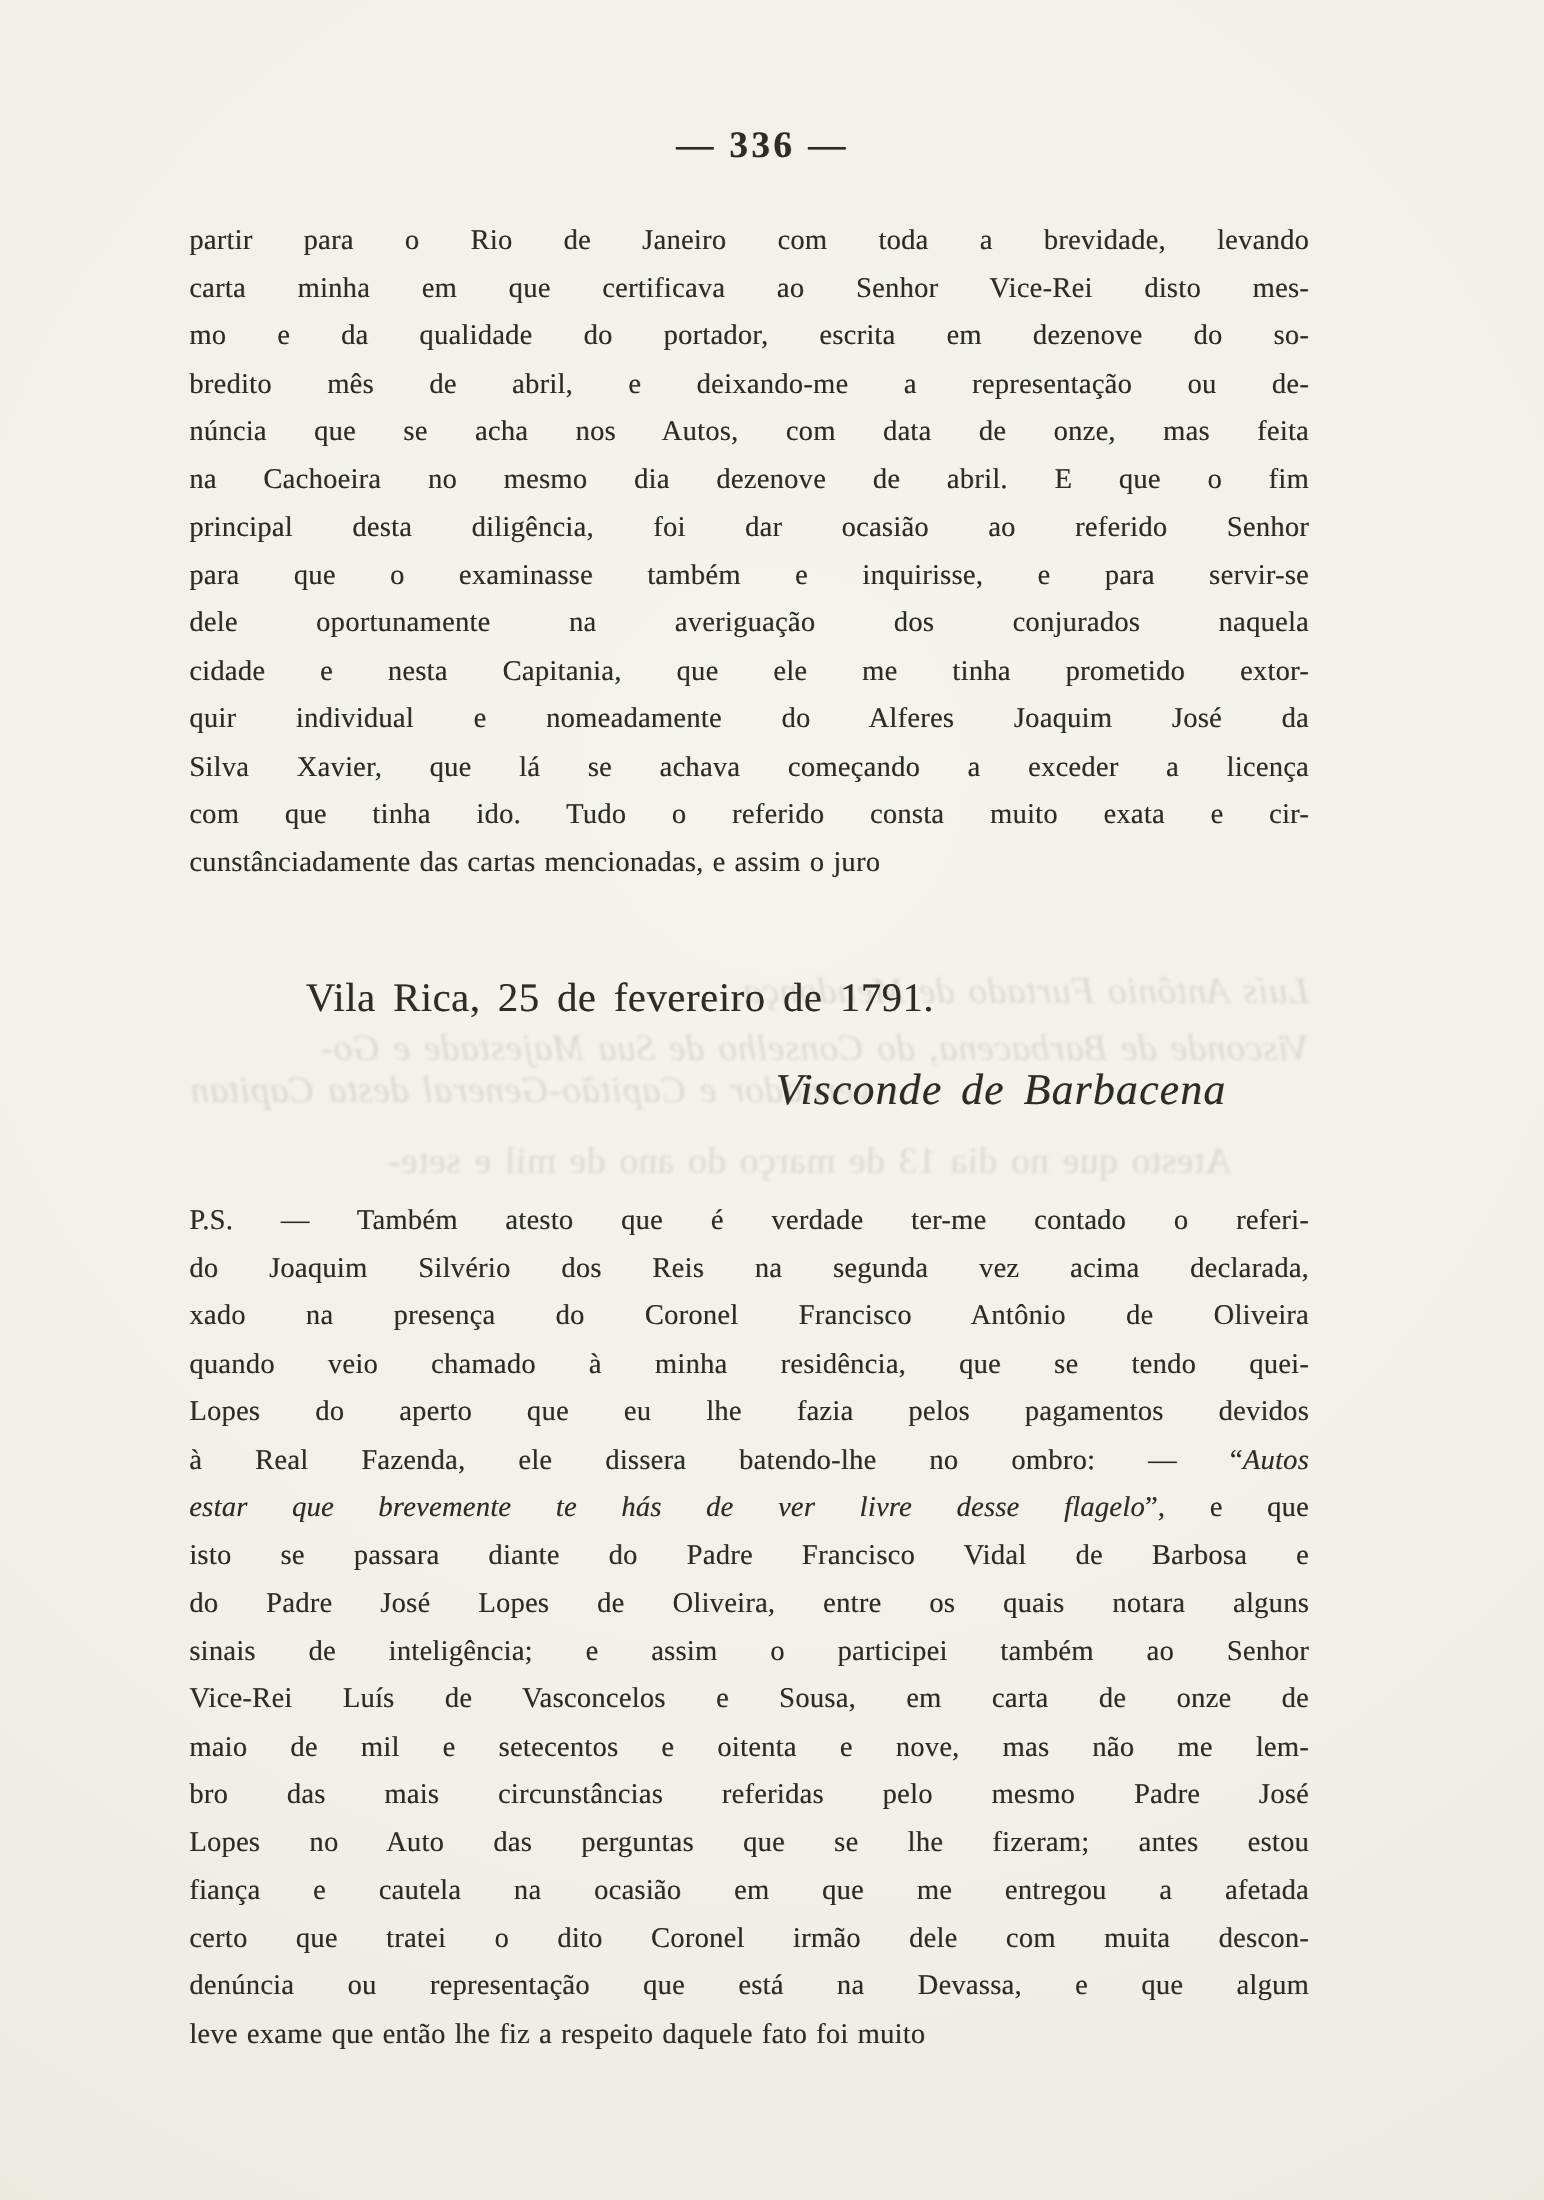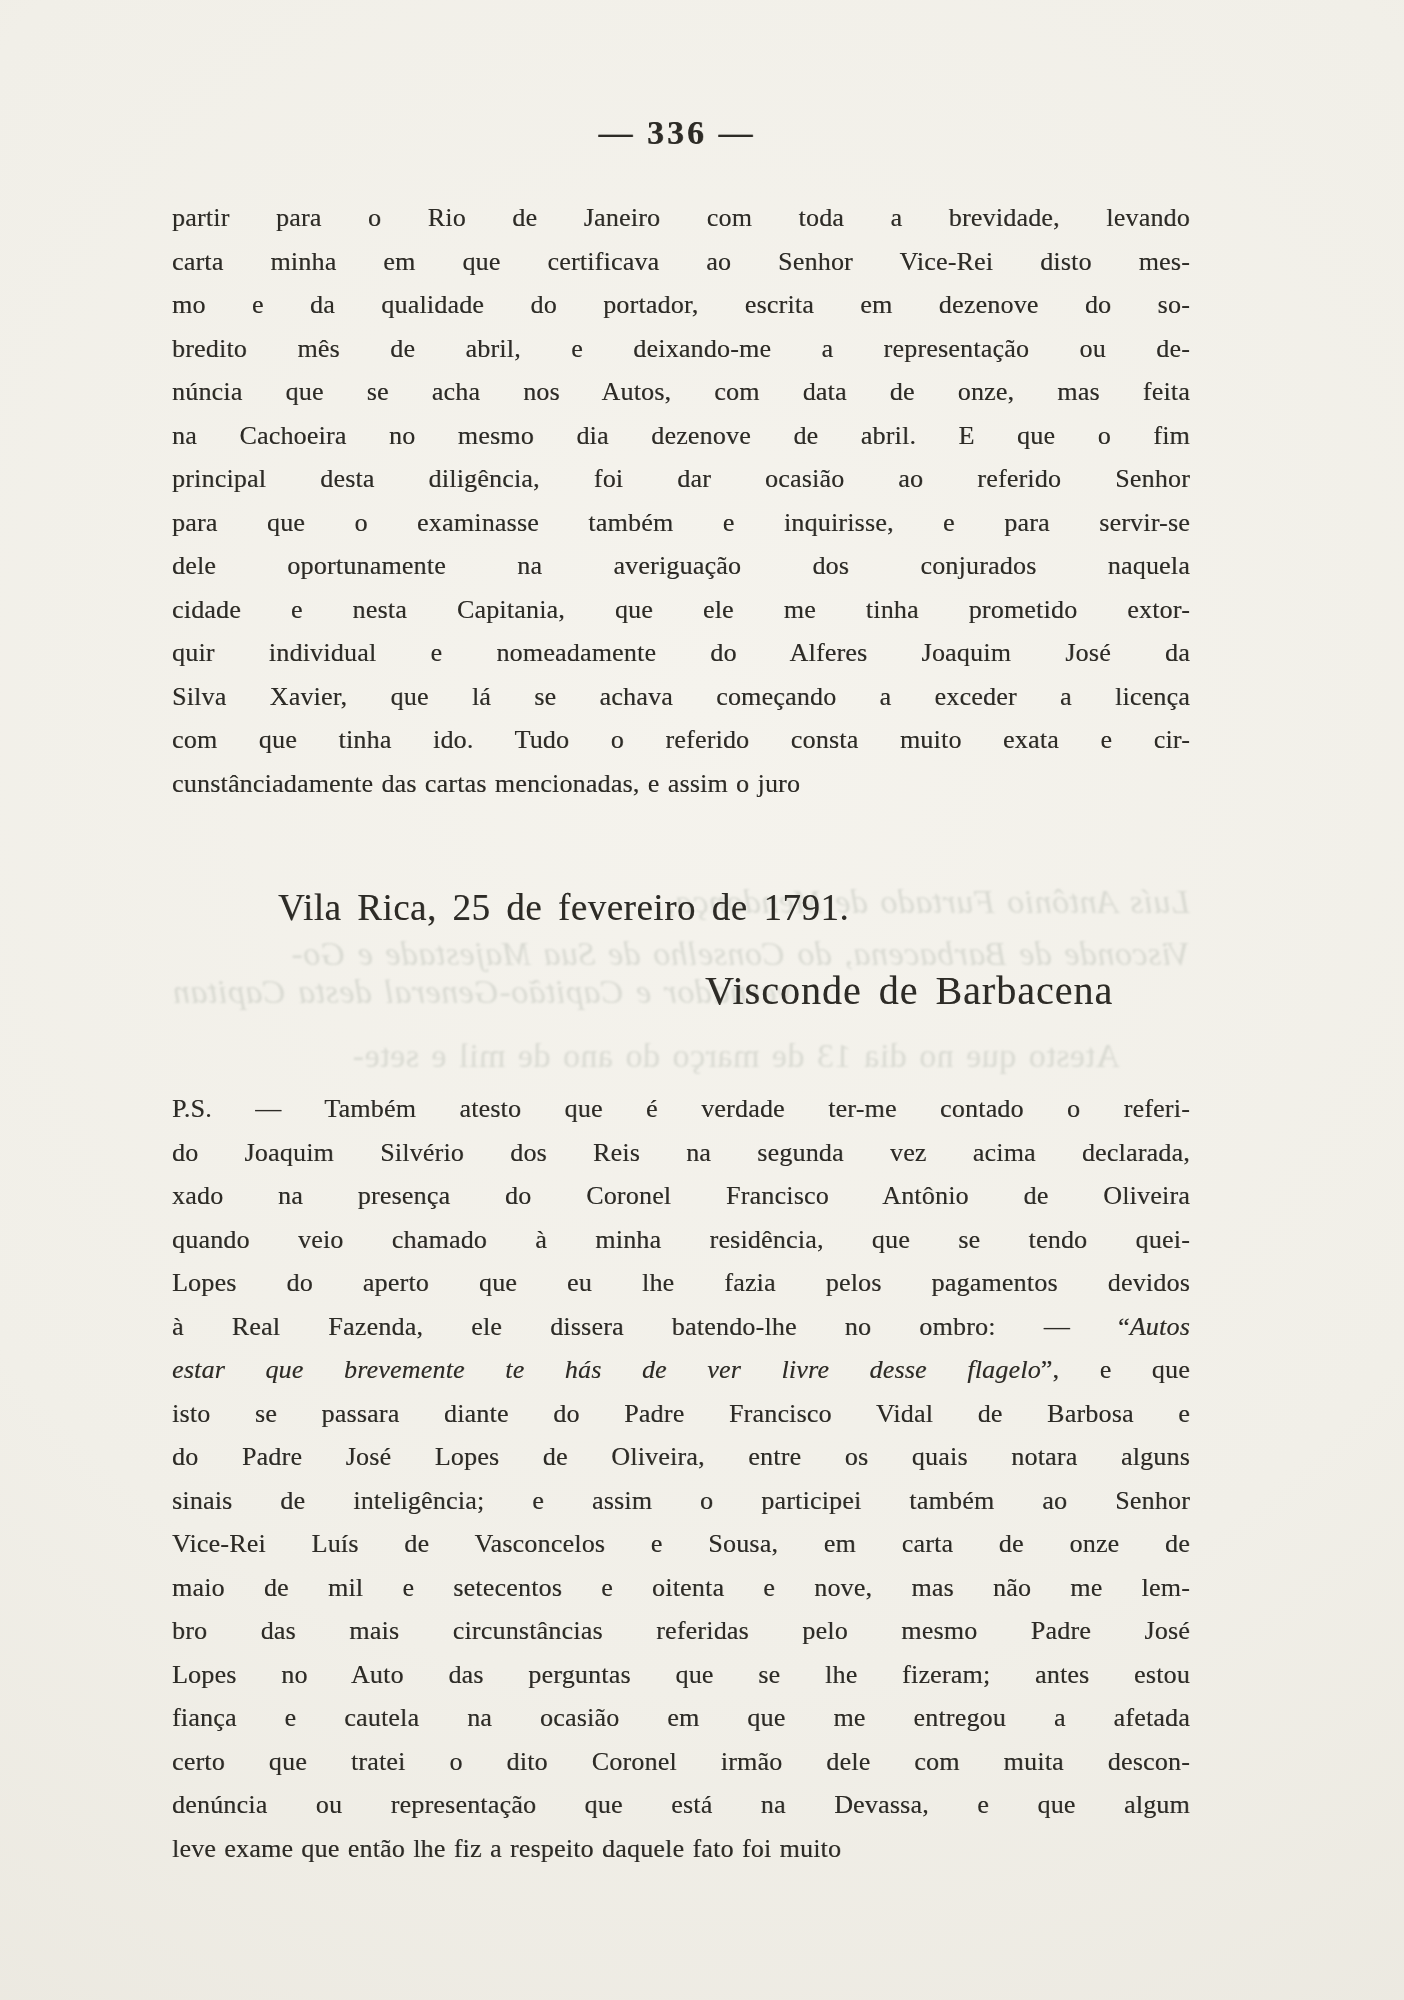--- a/index.html
+++ b/index.html
@@ -15,21 +15,21 @@
     font-family: "Liberation Serif", "DejaVu Serif", serif;
     color: #2d2b26;
   }
   .page {
     position: absolute;
     inset: 0;
   }
   .page-number {
     position: absolute;
     top: 114px;
-    left: 168px;
+    left: 184px;
     width: 1018px;
     text-align: center;
     font-size: 34px;
     font-weight: bold;
     letter-spacing: 3px;
     text-shadow: 0.4px 0 0 rgba(45,43,38,0.5);
   }
   .para {
     position: absolute;
     left: 172px;
@@ -61,20 +61,21 @@
     word-spacing: 6px;
     letter-spacing: 0.5px;
     text-shadow: 0.4px 0 0 rgba(45,43,38,0.45);
   }
   .signature {
     position: absolute;
     top: 969px;
     left: 705px;
     font-size: 40px;
     line-height: 44px;
+    font-style: italic;
     letter-spacing: 1px;
     word-spacing: 6px;
     text-shadow: 0.4px 0 0 rgba(45,43,38,0.45);
   }
   
   .ghost {
     position: absolute;
     transform: scaleX(-1);
     opacity: 0.26;
     color: #8e978c;

